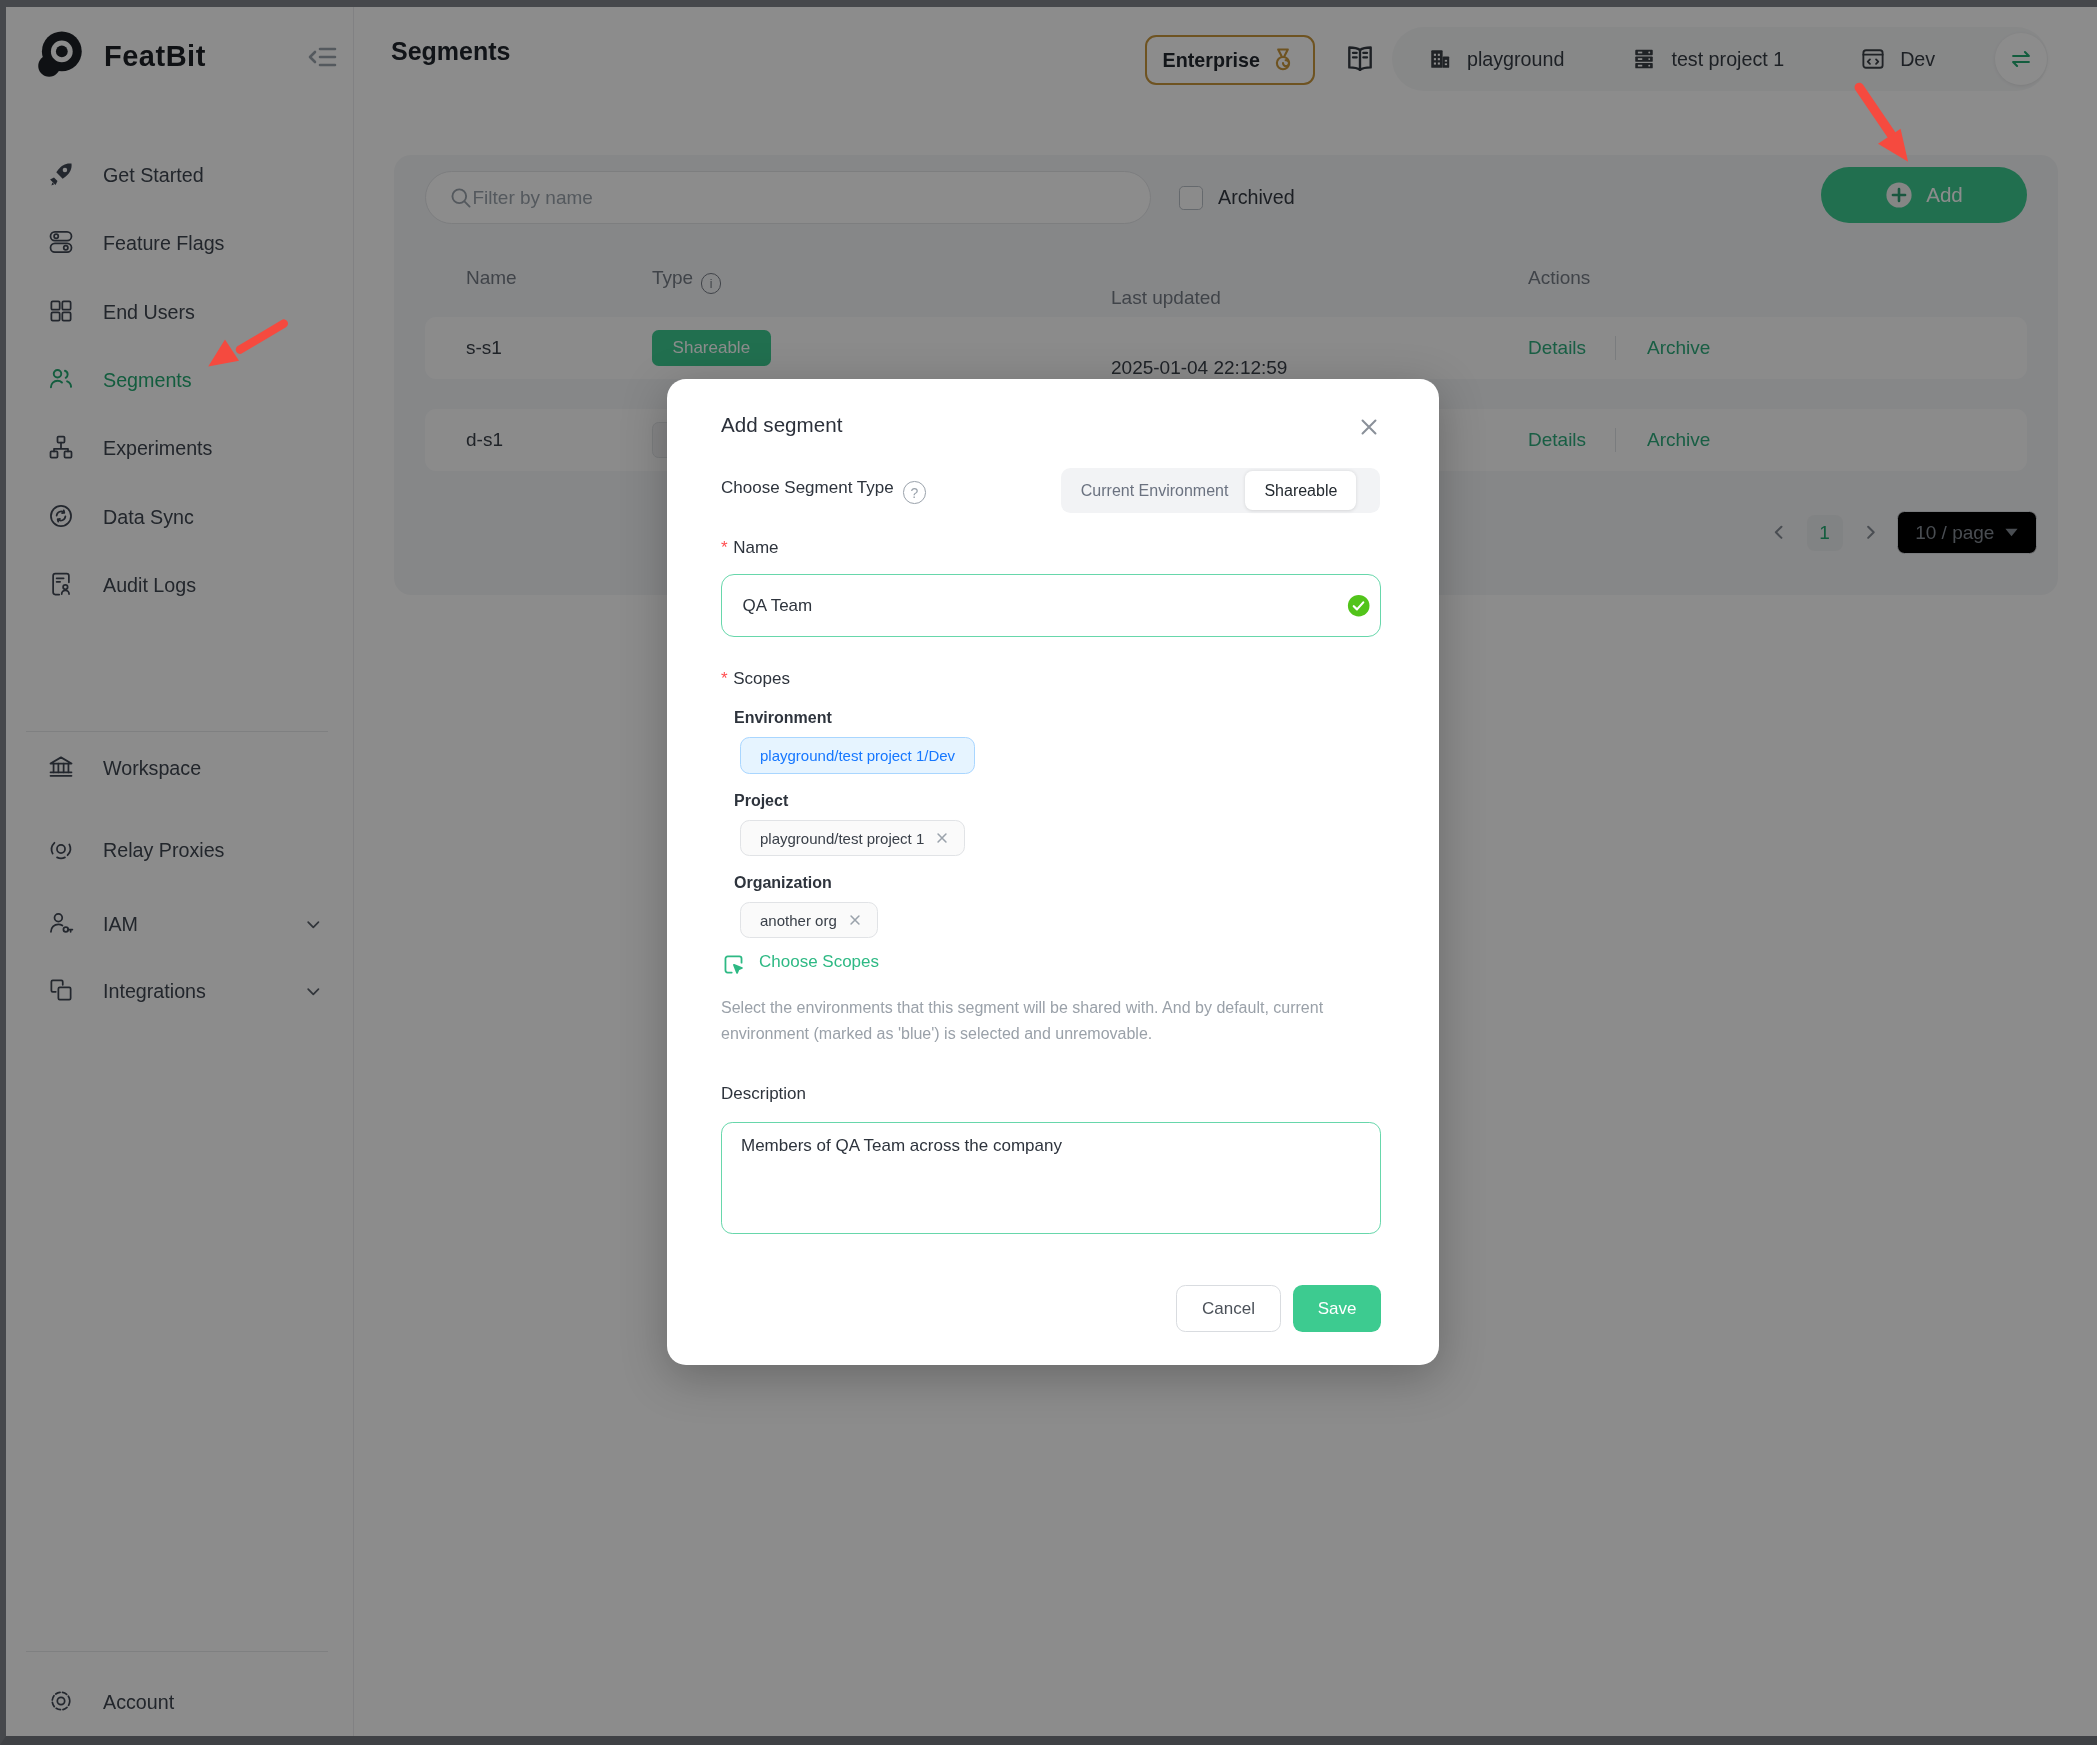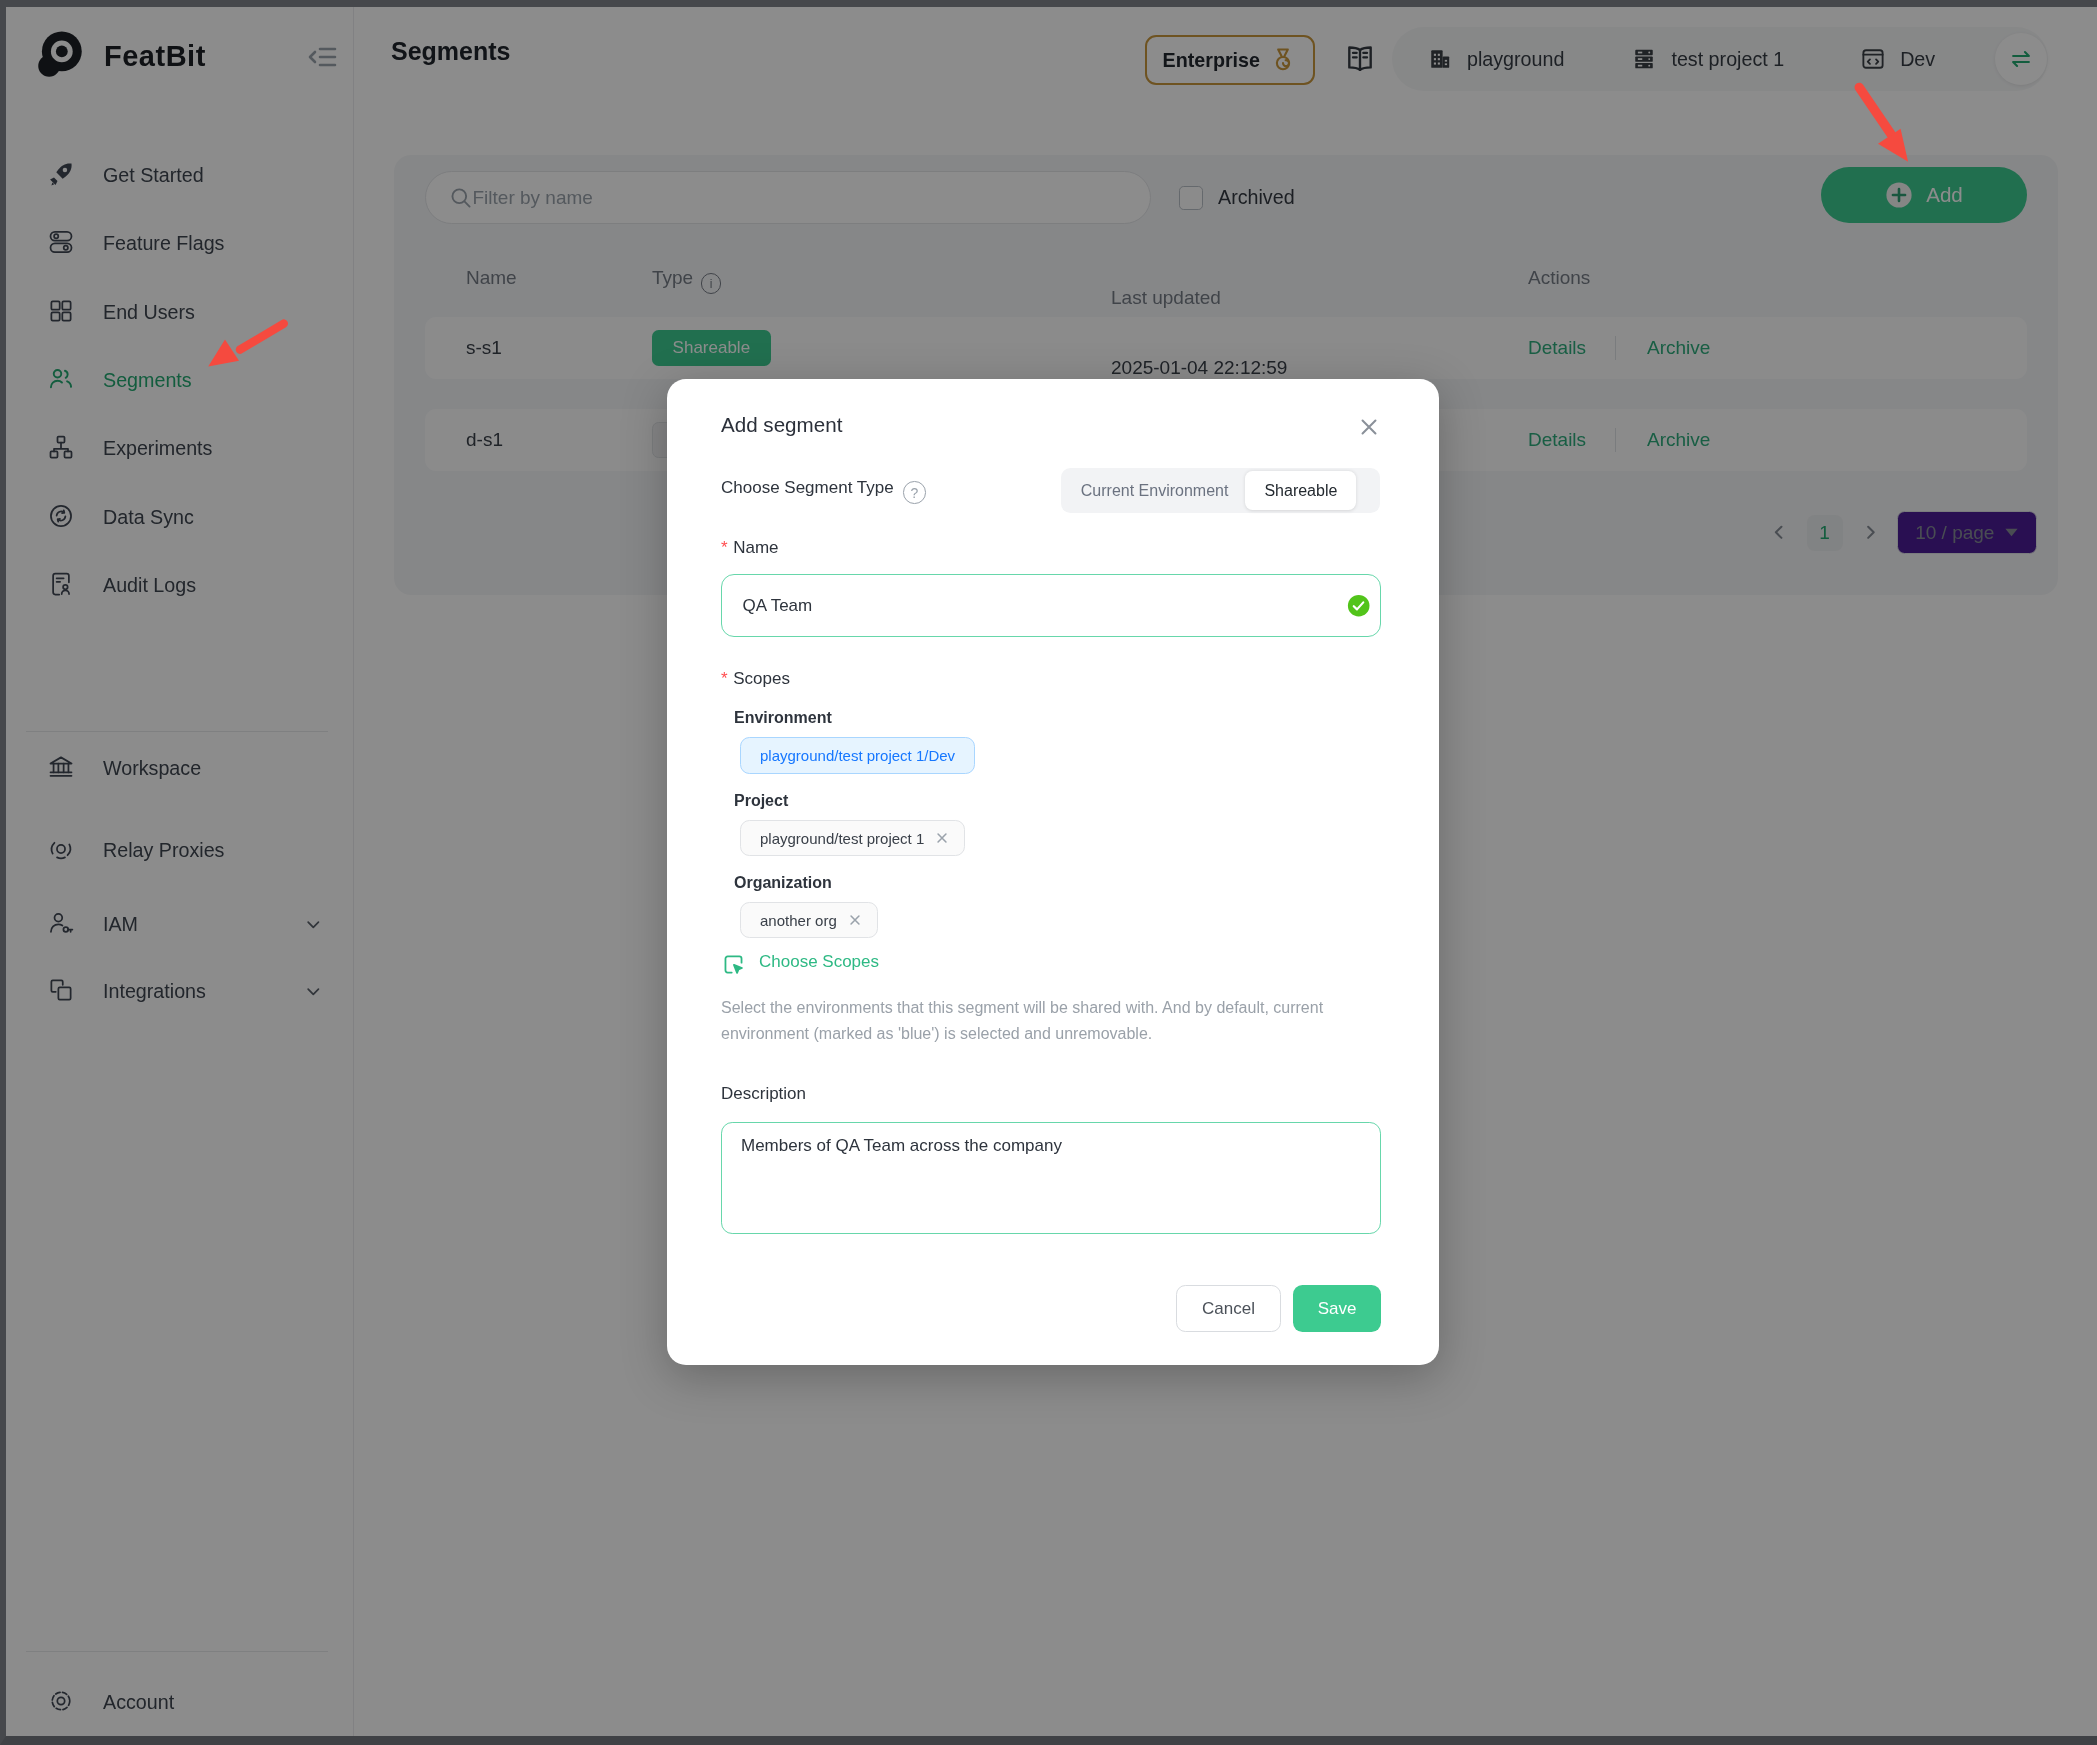--- a/index.html
+++ b/index.html
@@ -44,21 +44,21 @@
   .thead .c2,.trow .c2 { position:absolute; left:227px; }
   .thead .c3,.trow .c3 { position:absolute; left:686px;margin-top:20px; }
   .thead .c4,.trow .c4 { position:absolute; left:1103px; }
   .trow { position:absolute; left:31px; width:1602px; height:62px; background:#fdfdfe; border-radius:11.2px; color:#3a4049; }
   .trow > span, .trow > div { top:50%; transform:translateY(-50%); }
   .tag-green { position:absolute; display:inline-flex; align-items:center; justify-content:center; background:#3dcb90; color:#fff; font-size:17px; border-radius:6.6px; height:36px; padding:0 20.6px; }
   .row-link { color:#2eac7c; cursor:pointer; }
   .row-sep { position:absolute; left:1190px; width:0.9px; height:24px; background:#dfe2e6; }
   .pager { position:absolute; left:1375px; top:356px; display:flex; align-items:center; gap:17px; }
   .pg-num { width:36px; height:36px; background:#eceef0; border-radius:7.5px; display:flex; align-items:center; justify-content:center; color:#23a972; font-size:19px; }
-  .pg-size { height:43px; border:1.4px solid #dfe2e6; border-radius:7.5px; display:flex; align-items:center; gap:9.4px; padding:0 17px; color:#868d96; font-size:19px; background:#4c1d95; }
+  .pg-size { height:43px; border:1.4px solid #dfe2e6; border-radius:7.5px; display:flex; align-items:center; gap:9.4px; padding:0 17px; color:#868d96; font-size:19px; background:#000000; }
 
   
   #backdrop { position:absolute; inset:0; background:rgba(0,0,0,0.45); z-index:50; }
   #win-frame { position:absolute; inset:0; border-top:7.5px solid #46484c; border-left:6.6px solid #46484c; border-bottom:9.4px solid #3f4145; z-index:60; pointer-events:none; }
 
   
   #modal { position:absolute; left:667px; top:379px; width:772px; height:986px; background:#ffffff; border-radius:19px; box-shadow:0 11.2px 45px rgba(0,0,0,.25); z-index:70; }
   .m-title { position:absolute; left:54px; top:34px; font-size:20.6px; color:#2b303a; }
   .m-close { position:absolute; right:58px; top:36px; cursor:pointer; }
   .m-label { font-size:17px; color:#2e343d; }

